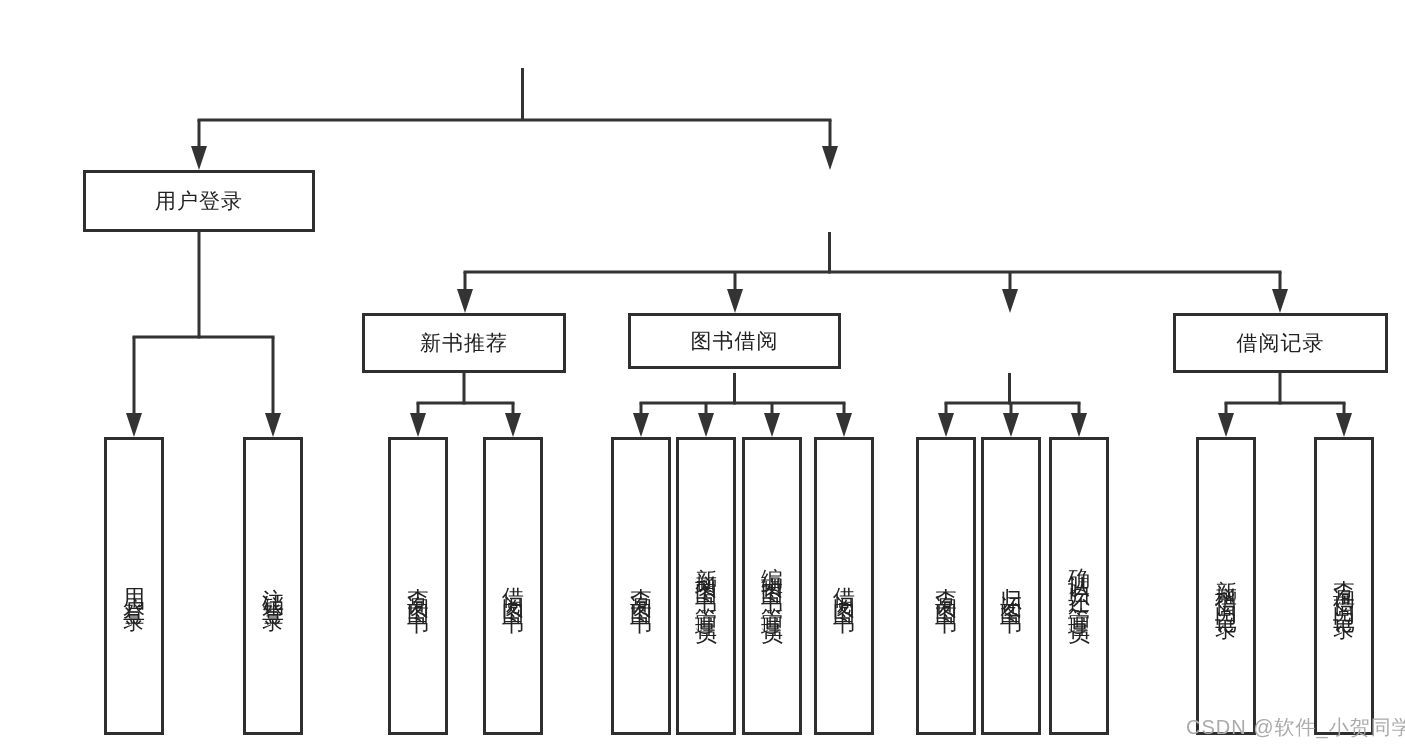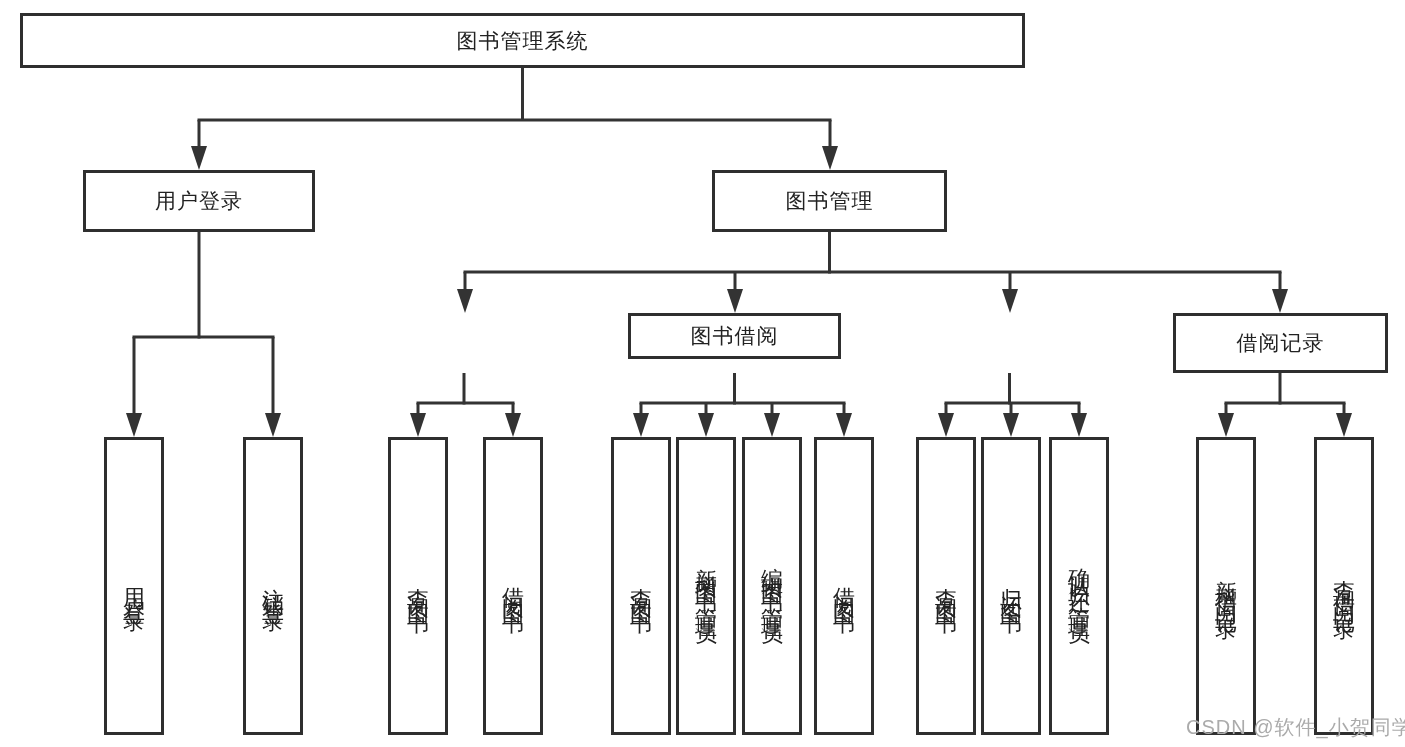--- a/index.html
+++ b/index.html
@@ -93,32 +93,29 @@
     <g>
       <path d="M1280,373 V404.5"></path>
       <path d="M1224.5,403 H1345.5"></path>
       <path d="M1226,403 V416"></path>
       <path class="tri" d="M1226,437 L1218,413 L1234,413 Z"></path>
       <path d="M1344,403 V416"></path>
       <path class="tri" d="M1344,437 L1336,413 L1352,413 Z"></path>
     </g>
   </svg>
 
-  <div class="node" style="left:20px;top:13px;width:1005px;height:55px">
-    <span class="hlabel">图书管理系统</span>
-  </div>
 
   <div class="node" style="left:83px;top:170px;width:232px;height:62px">
     <span class="hlabel">用户登录</span>
   </div>
-  <div class="node" style="left:712px;top:170px;width:235px;height:62px">
-    <span class="hlabel">图书管理</span>
+
+  <div class="node" style="left:362px;top:313px;width:204px;height:60px">
+    <span class="hlabel">新书推荐</span>
   </div>
-
-  <div class="node" style="left:628px;top:313px;width:213px;height:46px">
+  <div class="node" style="left:628px;top:313px;width:213px;height:56px">
     <span class="hlabel">图书借阅</span>
   </div>
   <div class="node" style="left:1173px;top:313px;width:215px;height:60px">
     <span class="hlabel">借阅记录</span>
   </div>
 
   <div class="node" style="left:104px;top:437px;width:60px;height:298px">
     <span class="vlabel">用户登录</span>
   </div>
   <div class="node" style="left:243px;top:437px;width:60px;height:298px">

